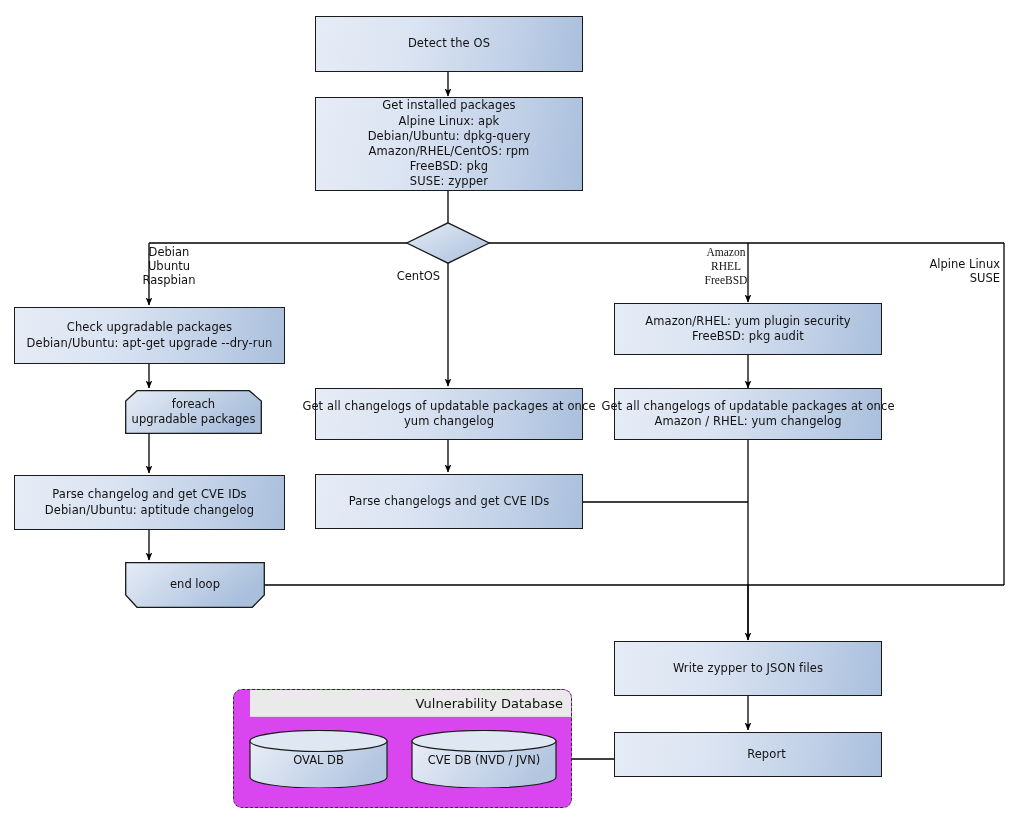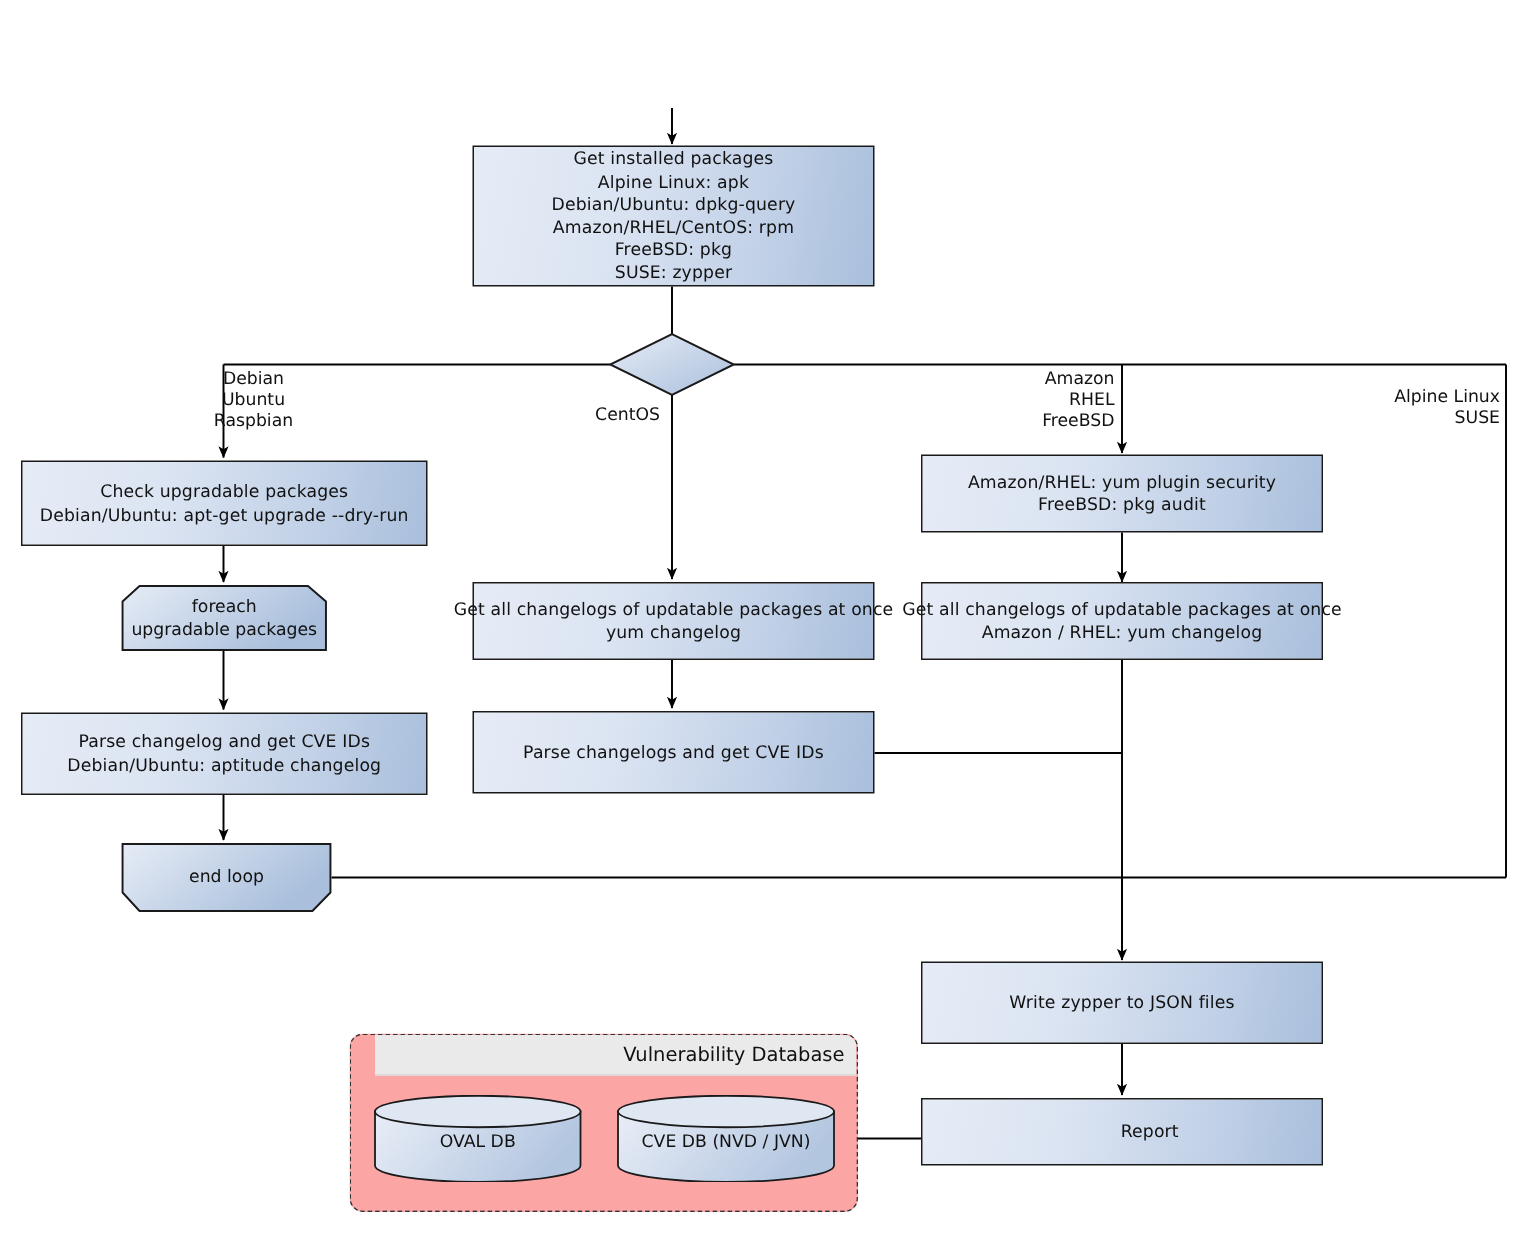--- a/index.html
+++ b/index.html
@@ -23,40 +23,40 @@
     line-height:1.32;
     white-space:nowrap;
     letter-spacing:0.1px;
   }
   .node .lines{padding:0 4px;}
   .node .lines div{white-space:nowrap;}
 
   
   .overflow{overflow:visible;}
   .overflow .lines{width:340px;}
-  .loop-wrap{position:absolute;}
+  .loop-wrap{position:absolute;margin-left:44px;}
   .loop-wrap svg{position:absolute;left:0;top:0;overflow:visible;}
   .loop-wrap .lbl{
     position:absolute;left:0;top:0;width:100%;height:100%;
     display:flex;align-items:center;justify-content:center;
     font-size:11.5px;color:#111;line-height:1.32;text-align:center;
   }
 
   .diamond{position:absolute;}
   .diamond svg{display:block;overflow:visible;}
 
   .edge-label{
     position:absolute;font-size:11.5px;color:#111;line-height:1.22;
     text-align:right;white-space:nowrap;
   }
 
   .group-box{
     position:absolute;box-sizing:border-box;
     border:1.6px dashed #333;border-radius:9px;
-    background:#fca5a5;
+    background:#d946ef;
     overflow:hidden;
     padding-left:16px;
   }
   .group-head{
     height:26px;background:#eaeaea;border-bottom:1px solid #dcdcdc;
     display:flex;align-items:center;justify-content:flex-end;
     padding-right:8px;font-size:13px;color:#111;
   }
 
   .cyl{position:absolute;}
@@ -108,20 +108,25 @@
       <path d="M221,585 L1004,585"></path>
 
       <path d="M748,585 L748,640" marker-end="url(#arrow)"></path>
 
       <path d="M748,696 L748,730" marker-end="url(#arrow)"></path>
 
       <path d="M572,759 L614,759"></path>
     </g>
   </svg>
 
+  <div class="node" style="left:315px;top:16px;width:268px;height:56px;">
+    <div class="lines">
+      <div>Detect the OS</div>
+    </div>
+  </div>
 
   <div class="node" style="left:315px;top:97px;width:268px;height:94px;">
     <div class="lines">
       <div>Get installed packages</div>
       <div>Alpine Linux: apk</div>
       <div>Debian/Ubuntu: dpkg-query</div>
       <div>Amazon/RHEL/CentOS: rpm</div>
       <div>FreeBSD: pkg</div>
       <div>SUSE: zypper</div>
     </div>
@@ -142,21 +147,21 @@
   <div class="edge-label" style="left:119px;top:245px;width:100px;text-align:center;">
     <div>Debian</div>
     <div>Ubuntu</div>
     <div>Raspbian</div>
   </div>
 
   <div class="edge-label" style="left:340px;top:269px;width:100px;text-align:right;">
     <div>CentOS</div>
   </div>
 
-  <div class="edge-label" style="left:645px;top:245px;width:98px;text-align:right;">
+  <div class="edge-label" style="left:677px;top:245px;width:98px;text-align:center;font-family:Liberation Serif, serif;">
     <div>Amazon</div>
     <div>RHEL</div>
     <div>FreeBSD</div>
   </div>
 
   <div class="edge-label" style="left:880px;top:257px;width:120px;text-align:right;">
     <div>Alpine Linux</div>
     <div>SUSE</div>
   </div>
 

